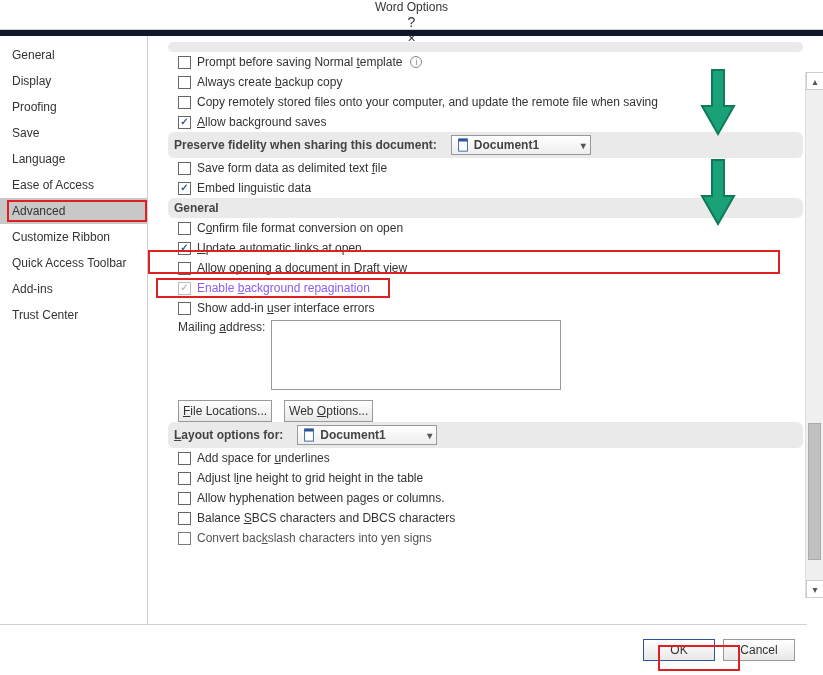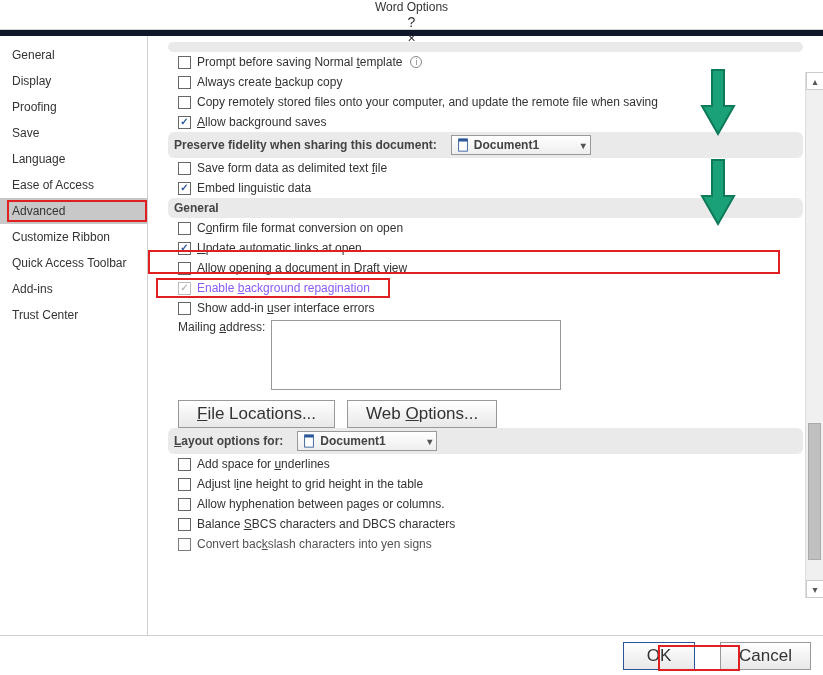--- a/index.html
+++ b/index.html
@@ -135,35 +135,35 @@
   .combo .caret { font-size:10px;color:#555;}
   .addr-row {
     display:flex;align-items:flex-start;gap:6px;padding:2px 0 2px 10px;
   }
   .addr-box {
     width: 290px; height: 70px; border:1px solid #999;background:#fff;
   }
   .btn {
     border:1px solid #999;
     background: linear-gradient(#fff,#e8e8e8);
-    padding: 3px 18px;
-    font-size:17px;
+    padding: 3px 4px;
+    font-size:12px;
     cursor:pointer;
     display:inline-block;
   }
   .btn-row { display:flex;gap:12px;padding:8px 0 0 10px;}
   .footer {
     position:absolute;
-    bottom:0;left:0;right:0;
-    height:40px;
+    bottom:0;left:0;right:16px;
+    height:51px;
     border-top:1px solid #d0d0d0;
     display:flex;
     justify-content:flex-end;
     align-items:center;
-    gap:25px;
+    gap:8px;
     padding:0 12px;
     background:#fff;
   }
   .footer .btn { min-width:72px;text-align:center;}
   .hl-ok {
     position:absolute; border:2px solid #e02020; pointer-events:none;
   }
   .vscroll-outer {
      position:absolute;right:0;top:36px;bottom:40px;width:18px;
      background:#f0f0f0;border-left:1px solid #ddd;

